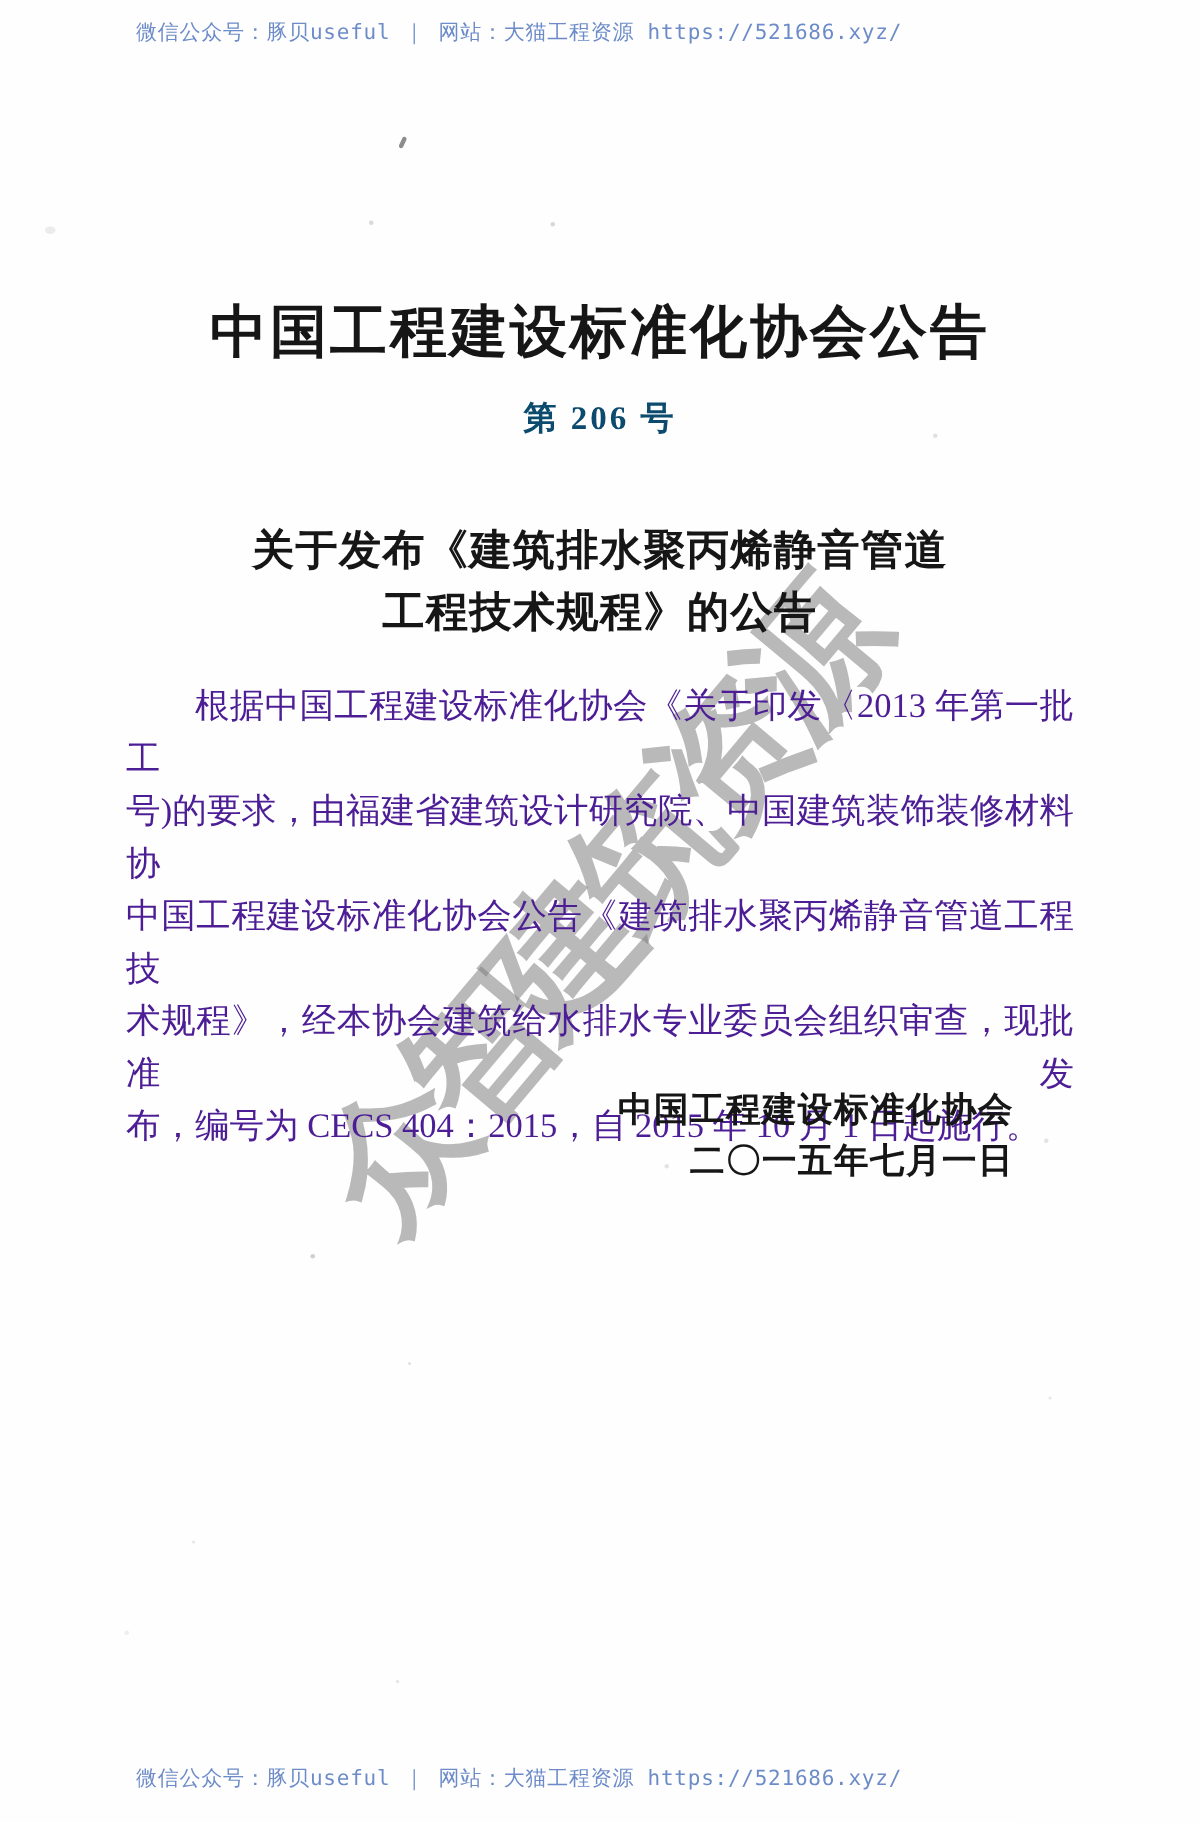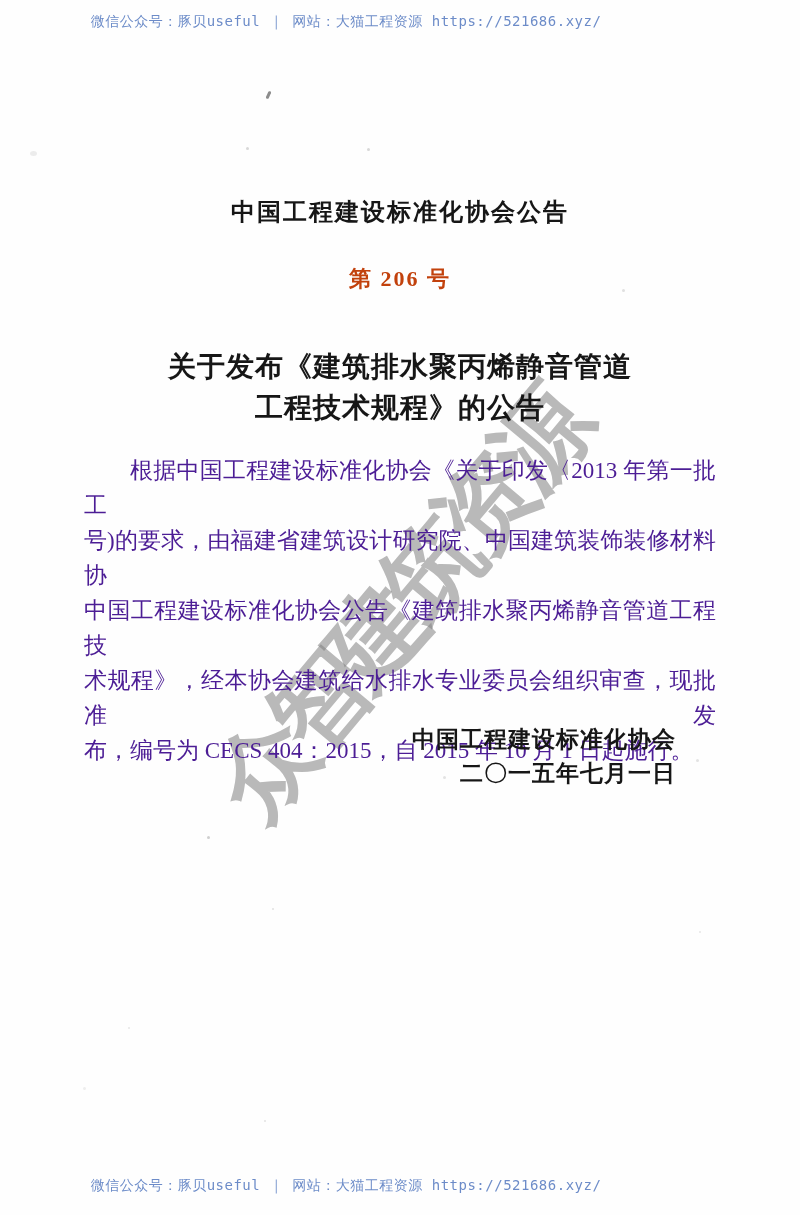--- a/index.html
+++ b/index.html
@@ -31,26 +31,26 @@
     font-weight:bold;
     font-size:96px; letter-spacing:-10px; white-space:nowrap;
     color:rgba(128,128,128,0.55);
     z-index:1;
   }
   .content { position:relative; z-index:2; }
   
   .org-title {
     position:absolute; left:0; top:196px; width:800px; text-align:center;
     font-family:"Liberation Sans", sans-serif;
-    font-size:24px; font-weight:bold; color:#161616; letter-spacing:2px;
+    font-size:38px; font-weight:bold; color:#161616; letter-spacing:2px;
   }
   .doc-number {
     position:absolute; left:0; top:264px; width:800px; text-align:center;
     font-family:"Liberation Serif", serif;
-    font-size:22px; font-weight:bold; color:#c2410c; letter-spacing:2px;
+    font-size:22px; font-weight:bold; color:#0c4a6e; letter-spacing:2px;
   }
   .subject {
     position:absolute; left:0; top:334px; width:800px; text-align:center;
     font-family:"Liberation Sans", sans-serif;
     font-size:28px; font-weight:bold; color:#161616;
     line-height:41px; letter-spacing:1px;margin-top:12px;
   }
   
   .body-text {
     position:absolute; left:84px; top:453px; width:632px;

